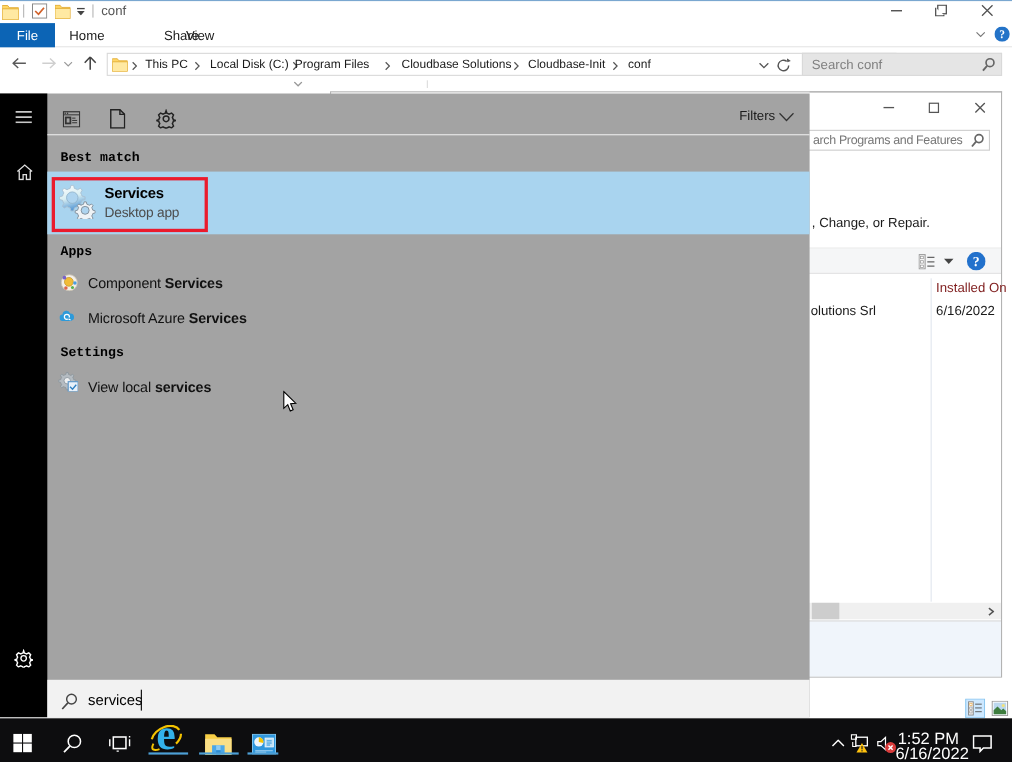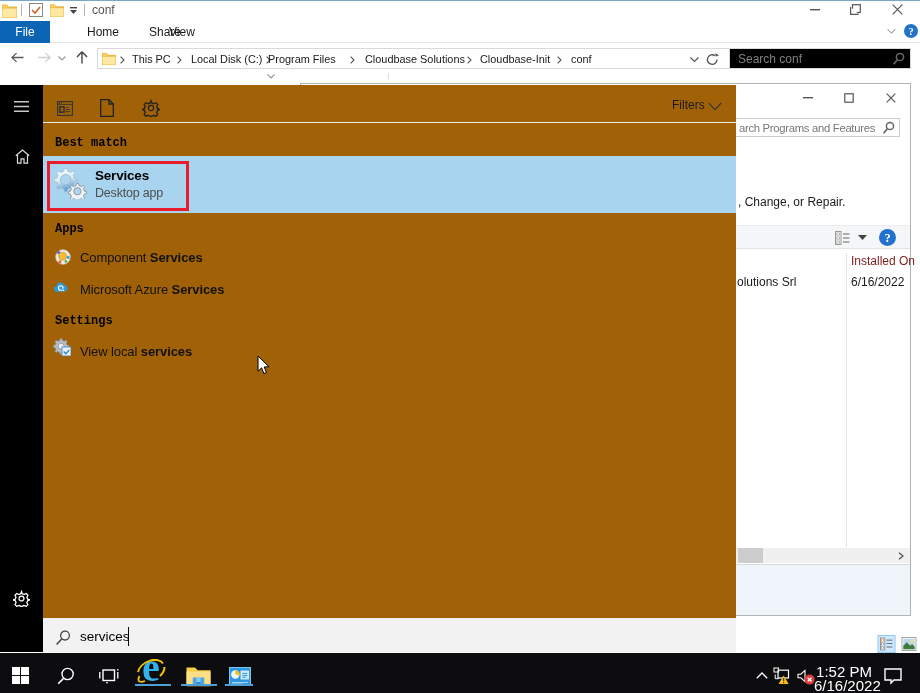--- a/index.html
+++ b/index.html
@@ -4,27 +4,27 @@
 <style>
   * { margin:0; padding:0; box-sizing:border-box; }
   html,body { width:920px; height:693px; overflow:hidden; font-family:"Liberation Sans",sans-serif; background:#fff; }
   .abs { position:absolute; }
   #stage { position:relative; width:920px; height:693px; background:#ffffff; overflow:hidden; }
   svg { display:block; }
 
   .filetab { left:0; top:0; width:50px; height:22px; background:#0c64b5; color:#fff; font-size:12px; text-align:center; line-height:22px; }
   .menuitem { top:0; height:22px; color:#1a1a1a; font-size:12px; line-height:22px; }
   .addrbox { left:97px; top:48px; width:718px; height:21px; border:1px solid #d9d9d9; background:#fff; font-size:12px; color:#333; }
-  .searchbox { left:729px; top:48px; width:182px; height:21px; border:1px solid #d9d9d9; background:#000000; font-size:12px; color:#808080; }
+  .searchbox { left:729px; top:48px; width:182px; height:21px; border:1px solid #d9d9d9; background:#e5e5e5; font-size:12px; color:#808080; }
   .crumb { position:absolute; top:4px; font-size:10.9px; color:#1a1a1a; white-space:nowrap; }
 
   #pnf { left:300px; top:83px; width:611px; height:533px; background:#ffffff; border:1px solid #b3b3b3; }
   .pnfbar { left:0; top:141px; width:609px; height:24px; background:#f5f6f7; border-bottom:1px solid #e3e3e3; border-top:1px solid #ededed;}
 
-  #overlay { left:0; top:85px; width:736px; height:567px; background:#a16207; }
+  #overlay { left:0; top:85px; width:736px; height:567px; background:#a3a3a3; }
   #rail { left:0; top:0; width:43px; height:567px; background:#000000; }
   .sechead { font-size:12px; font-weight:bold; color:#000;font-family:Liberation Mono, monospace; }
   .rowtext { font-size:13px; color:#111; letter-spacing:-0.1px;text-align:center; }
   #bestrow { left:43px; top:71px; width:693px; height:57px; background:#a9d4ef; }
   #redbox { left:47px; top:76px; width:142px; height:50px; border:3px solid #ea1b2d; }
   #searchinput { left:43px; top:533px; width:693px; height:34px; background:#f2f2f2; }
 
   #taskbar { left:0; top:653px; width:920px; height:40px; background:#0d0d0f; }
   .tbu { top:31px; height:2px; background:#4d9fd6; }
   .traytxt { color:#fff; font-size:15px; text-align:center; width:60px; }
@@ -60,21 +60,21 @@
   <svg class="abs" style="left:850px;top:4px;" width="11" height="11" viewBox="0 0 11 11">
       <rect x="2.5" y="0.7" width="7.8" height="7.8" fill="none" stroke="#555" stroke-width="1.2"></rect>
       <path d="M0.6 3 v7.4 h7.4 v-1" fill="#fff" stroke="#555" stroke-width="1.2"></path>
     </svg>
   <svg class="abs" style="left:892px;top:4px;" width="11" height="11" viewBox="0 0 11 11">
       <path d="M0.7 0.7 L10.3 10.3 M10.3 0.7 L0.7 10.3" stroke="#555" stroke-width="1.2"></path>
     </svg>
 
   <div class="abs" style="left:0;top:21px;width:920px;height:22px;background:#fff;border-bottom:1px solid #e5e5e5;">
     <div class="abs filetab">File</div>
-    <div class="abs menuitem" style="left:63px;margin-left:24px;">Home</div>
+    <div class="abs menuitem" style="left:63px;">Home</div>
     <div class="abs menuitem" style="left:115px;margin-left:34px;">Share</div>
     <div class="abs menuitem" style="left:169px;">View</div>
   </div>
   <svg class="abs" style="left:887px;top:29px;" width="9" height="5" viewBox="0 0 10 6">
       <path d="M0.5 0.5 L5 5 L9.5 0.5" fill="none" stroke="#777" stroke-width="1.2"></path>
     </svg>
   <svg class="abs" style="left:904px;top:24px;" width="14" height="14" viewBox="0 0 14 14">
       <circle cx="7" cy="7" r="7" fill="#2373c8"></circle>
       <text x="7" y="10.6" font-family="Liberation Serif" font-size="10.5" font-weight="bold" fill="#fff" text-anchor="middle">?</text>
     </svg>

